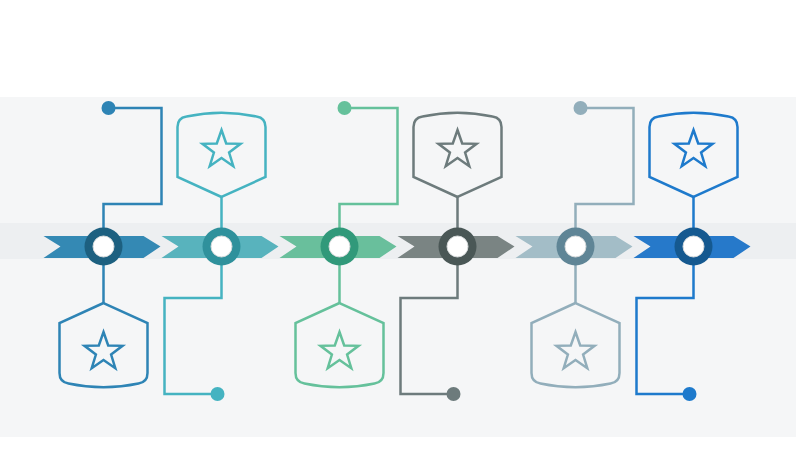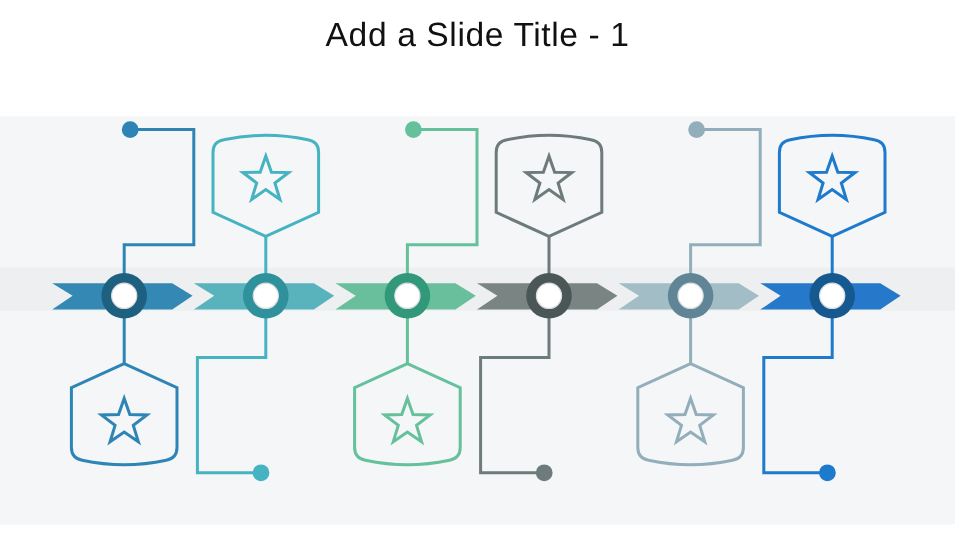--- a/index.html
+++ b/index.html
@@ -18,21 +18,20 @@
     letter-spacing:0.5px;
   }
   svg.diagram{position:absolute;left:0;top:0;}
 </style>
 </head>
 <body style="background: rgb(255, 255, 255);">
 
 <div class="slide">
   <div class="bg-panel" id="bg-panel" style="background: rgb(245, 246, 247);"></div>
   <div class="bg-band" id="bg-band" style="background: rgb(237, 239, 241);"></div>
-  <div class="slide-title" style="color: rgb(17, 17, 17);">Add a Slide Title - 1</div>
   <svg class="diagram" id="diagram-svg" width="796" height="450" viewBox="0 0 796 450">
       <g>
         <path d="M108.5,108 L161.5,108 L161.5,204 L103.5,204 L103.5,303" fill="none" stroke="#2e84b5" stroke-width="2.5"></path>
         <circle cx="108.5" cy="108" r="7" fill="#2e84b5"></circle>
         <path d="M103.5,303 L59.5,323 L59.5,373 Q59.5,382 68.5,383.5 Q103.5,391 138.5,383.5 Q147.5,382 147.5,373 L147.5,323 Z" fill="none" stroke="#2e84b5" stroke-width="2.5"></path>
         <path d="M103.5,332.0L108.2,345.5L122.5,345.8L111.1,354.5L115.3,368.2L103.5,360.0L91.7,368.2L95.9,354.5L84.5,345.8L98.8,345.5Z" fill="none" stroke="#2e84b5" stroke-width="2.5"></path>
         <path d="M43.5,236 L143.5,236 L160.5,246.5 L143.5,258 L43.5,258 L60.5,246.5 Z" fill="#3489b4"></path>
         <circle cx="103.5" cy="246.5" r="19" fill="#1d6080"></circle>
         <circle cx="103.5" cy="246.5" r="10.5" fill="#ffffff" stroke="#d9dcdd" stroke-width="1"></circle>
       </g>

